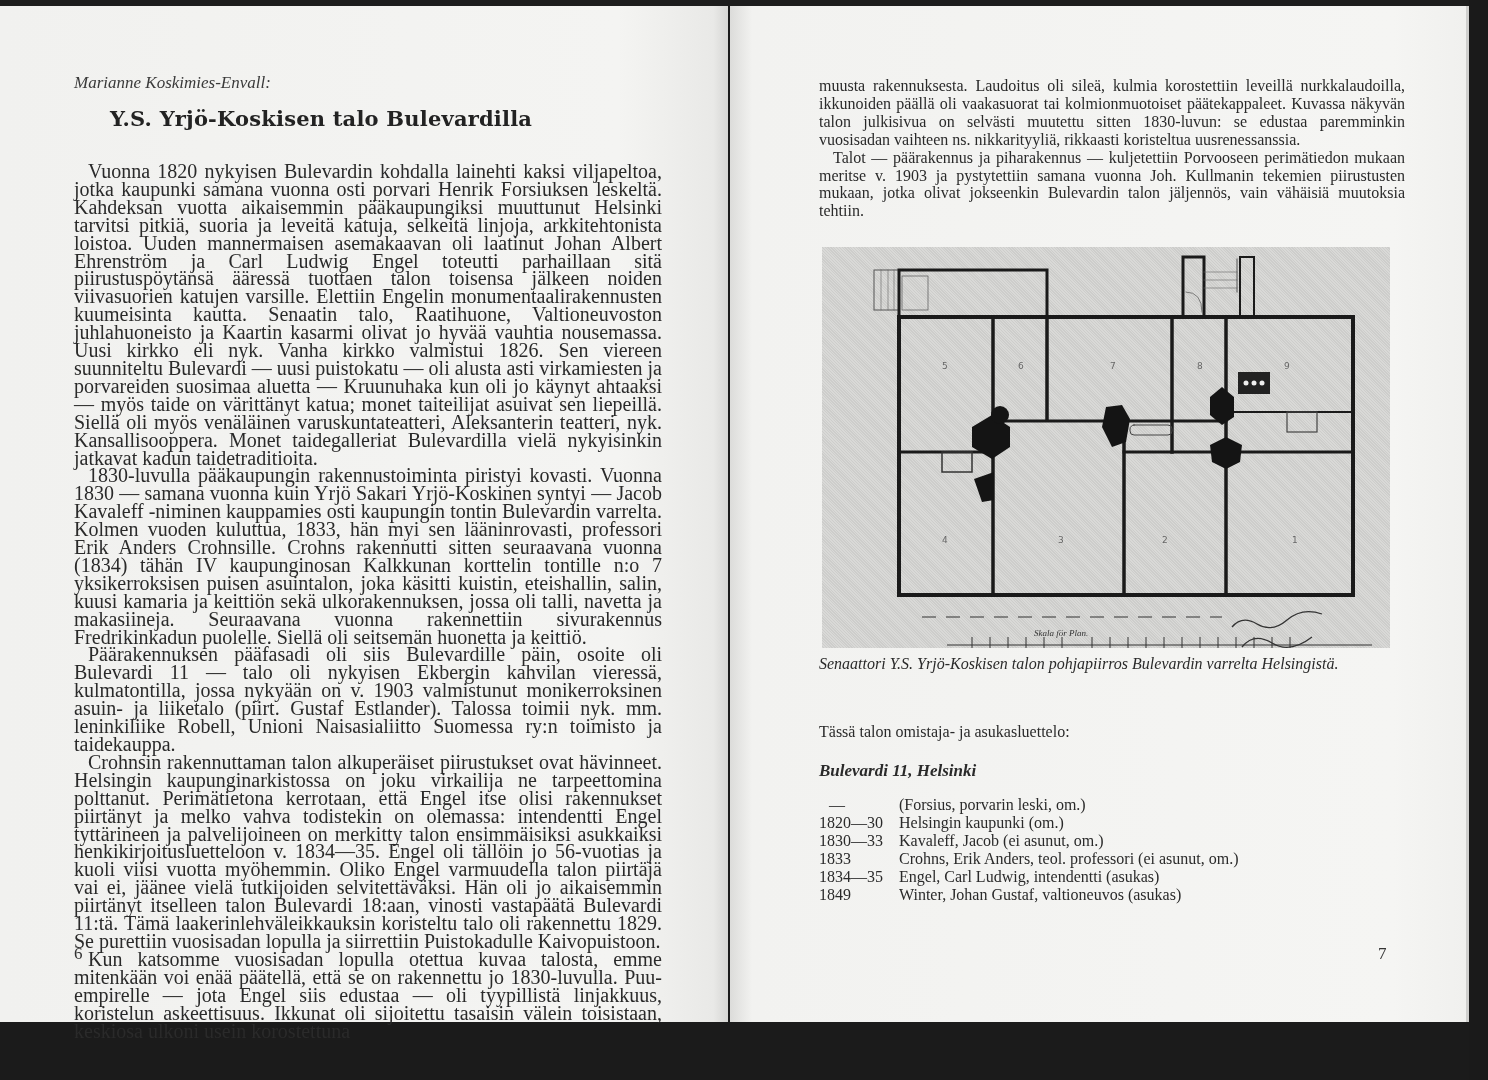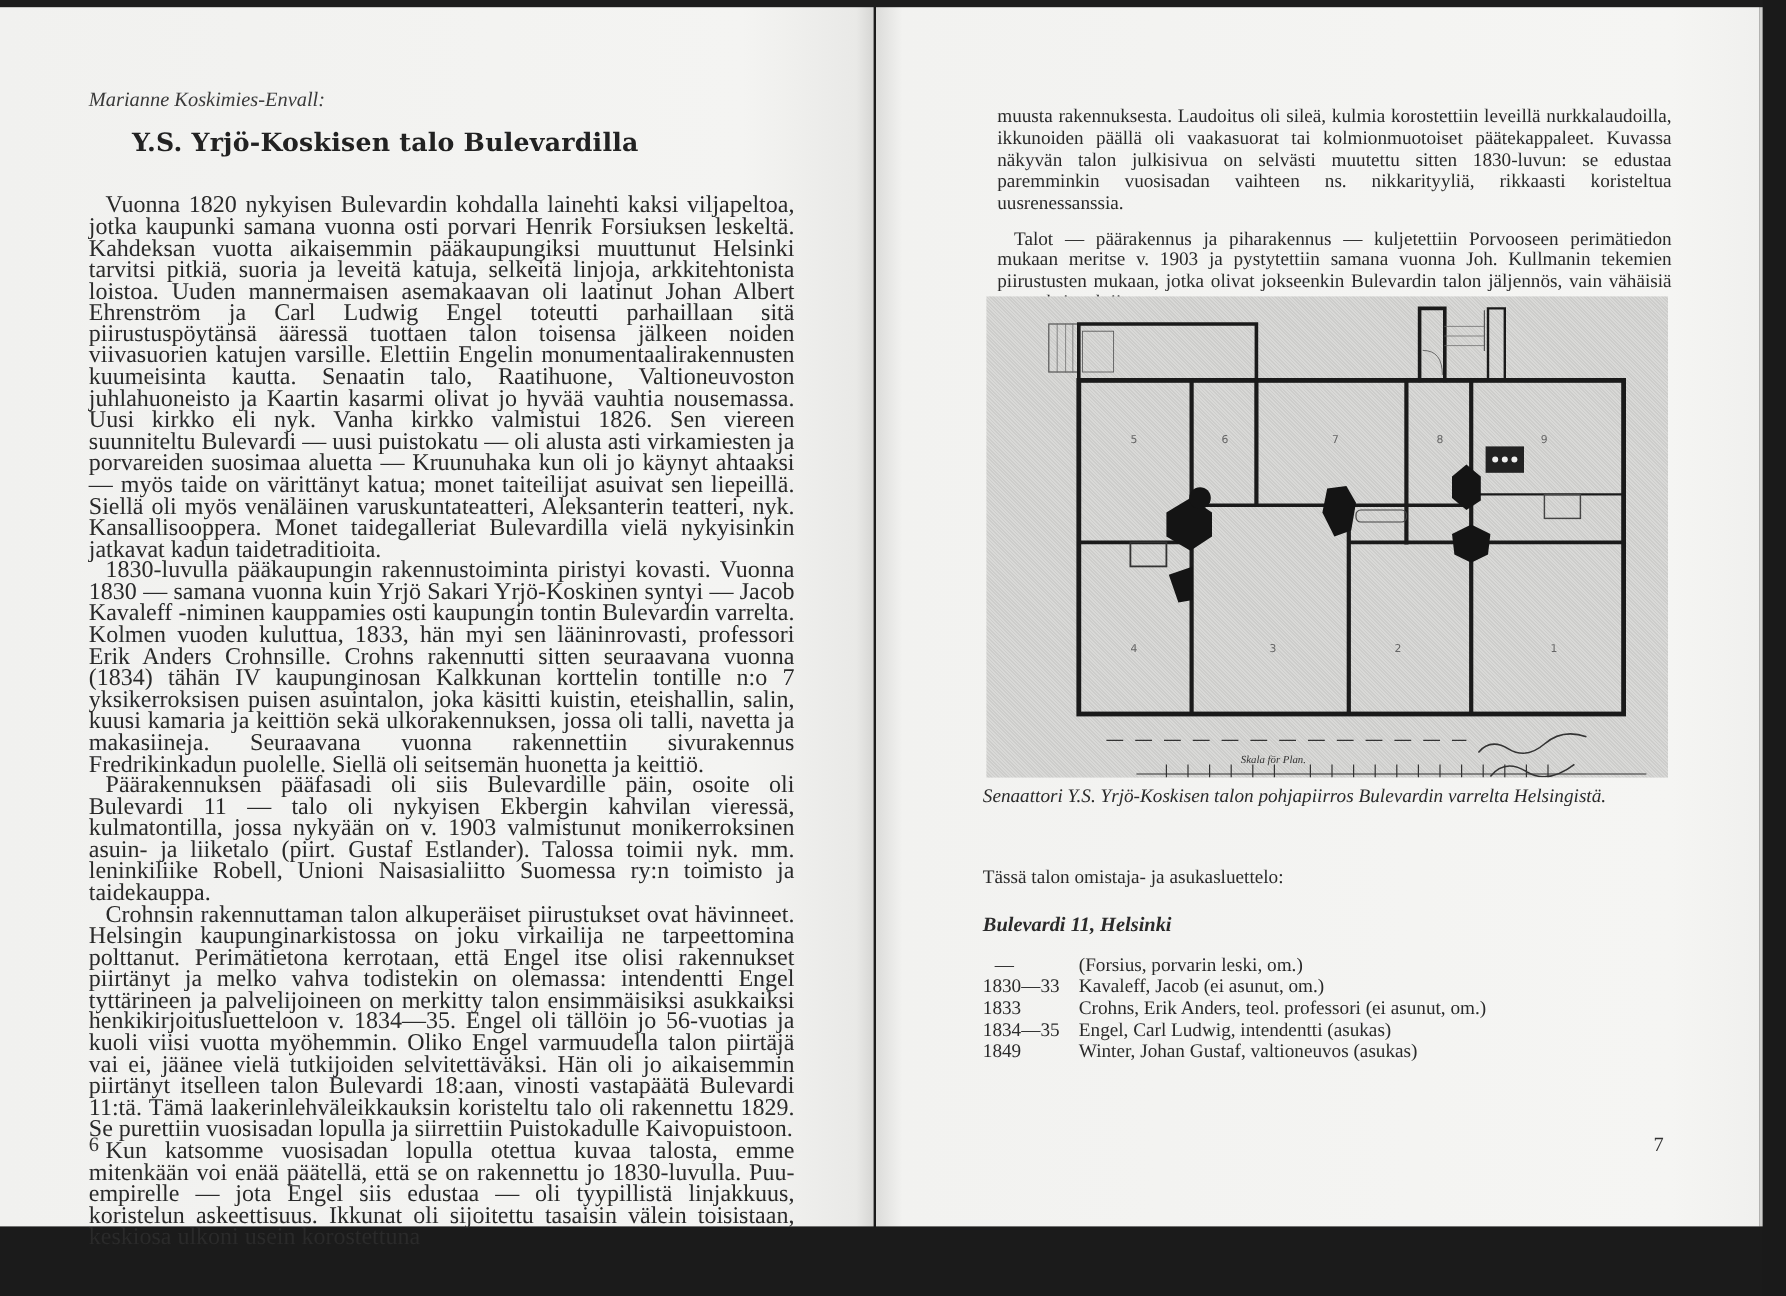--- a/index.html
+++ b/index.html
@@ -42,21 +42,21 @@
     .body-text {
       position: absolute; left: 74px; top: 163px; width: 588px;
       font-size: 20px; line-height: 17.9px; text-align: justify;
       hyphens: manual;
     }
     .body-text p { margin: 0; text-indent: 14px; }
     .right-text {
       position: absolute; left: 819px; top: 77px; width: 586px;
       font-size: 16px; line-height: 17.9px; text-align: justify;
     }
-    .right-text p { margin: 12px; text-indent: 14px; }
+    .right-text p { margin: 0; text-indent: 14px; }
     .right-text p.first { text-indent: 0; }
 
     .pagenum { position: absolute; font-size: 17px; color: #333; }
     .pagenum.left { left: 74px; top: 944px; }
     .pagenum.right { left: 1378px; top: 944px; }
 
     .figure {
       position: absolute; left: 822px; top: 247px; width: 568px; height: 401px;
       background: repeating-linear-gradient(45deg, #d9d9d7 0 1px, #cdcdcb 1px 2px);
       overflow: hidden;
@@ -203,20 +203,24 @@
   <div class="caption">Senaattori Y.S. Yrjö-Koskisen talon pohjapiirros Bulevardin varrelta Helsingistä.</div>
   <div class="list-intro">Tässä talon omistaja- ja asukasluettelo:</div>
   <div class="list-heading">Bulevardi 11, Helsinki</div>
 
   <div class="owners">
     <div class="owner-row">
       <span class="years dash">—</span>
       <span>(Forsius, porvarin leski, om.)</span>
     </div>
     <div class="owner-row">
+      <span class="years">1820—30</span>
+      <span>Helsingin kaupunki (om.)</span>
+    </div>
+    <div class="owner-row">
       <span class="years">1830—33</span>
       <span>Kavaleff, Jacob (ei asunut, om.)</span>
     </div>
     <div class="owner-row">
       <span class="years">1833</span>
       <span>Crohns, Erik Anders, teol. professori (ei asunut, om.)</span>
     </div>
     <div class="owner-row">
       <span class="years">1834—35</span>
       <span>Engel, Carl Ludwig, intendentti (asukas)</span>

